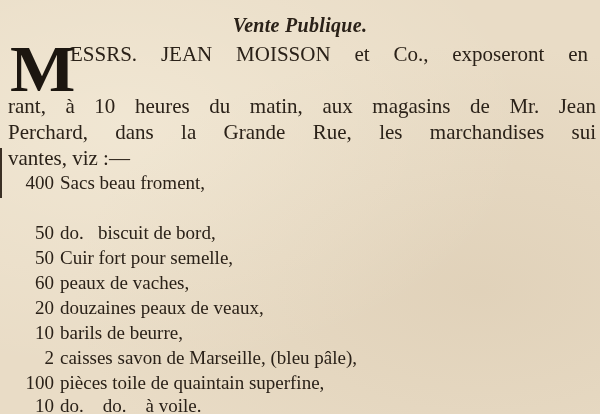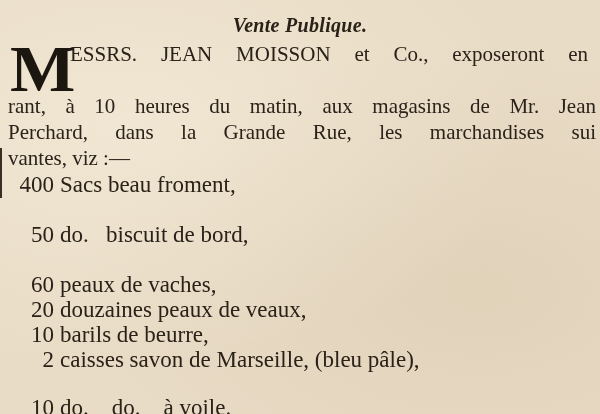--- a/index.html
+++ b/index.html
@@ -67,21 +67,21 @@
     left: 70px;
     width: 518px;
     font-size: 21px;
     white-space: nowrap;
     line-height: 1;
     text-align: justify;
     text-align-last: justify;
   }
   .item {
     position: absolute;
-    font-size: 23px;
+    font-size: 19px;
     white-space: nowrap;
     line-height: 1;
   }
   .qty {
     display: inline-block;
     width: 44px;
     text-align: right;
     margin-right: 6px;
   }
   .rule-mark {
@@ -108,29 +108,35 @@
   <div class="line justify" style="top:122px;">Perchard, dans la Grande Rue, les marchandises sui</div>
 
   <div class="rule-mark"></div>
 
   <div class="item" style="top:173px; left:10px;">
     <span class="qty">400</span><span style="white-space:pre;">Sacs beau froment,</span>
   </div>
   <div class="item" style="top:223px; left:10px;">
     <span class="qty">50</span><span style="white-space:pre;">do.   biscuit de bord,</span>
   </div>
+  <div class="item" style="top:248px; left:10px;">
+    <span class="qty">50</span><span style="white-space:pre;">Cuir fort pour semelle,</span>
+  </div>
   <div class="item" style="top:273px; left:10px;">
     <span class="qty">60</span><span style="white-space:pre;">peaux de vaches,</span>
   </div>
   <div class="item" style="top:298px; left:10px;">
     <span class="qty">20</span><span style="white-space:pre;">douzaines peaux de veaux,</span>
   </div>
   <div class="item" style="top:323px; left:10px;">
     <span class="qty">10</span><span style="white-space:pre;">barils de beurre,</span>
   </div>
   <div class="item" style="top:348px; left:10px;">
     <span class="qty">2</span><span style="white-space:pre;">caisses savon de Marseille, (bleu pâle),</span>
   </div>
+  <div class="item" style="top:373px; left:10px;">
+    <span class="qty">100</span><span style="white-space:pre;">pièces toile de quaintain superfine,</span>
+  </div>
   <div class="item" style="top:396px; left:10px;">
     <span class="qty">10</span><span style="white-space:pre;">do.    do.    à voile.</span>
   </div>
 
 </div>
 
 </body></html>

